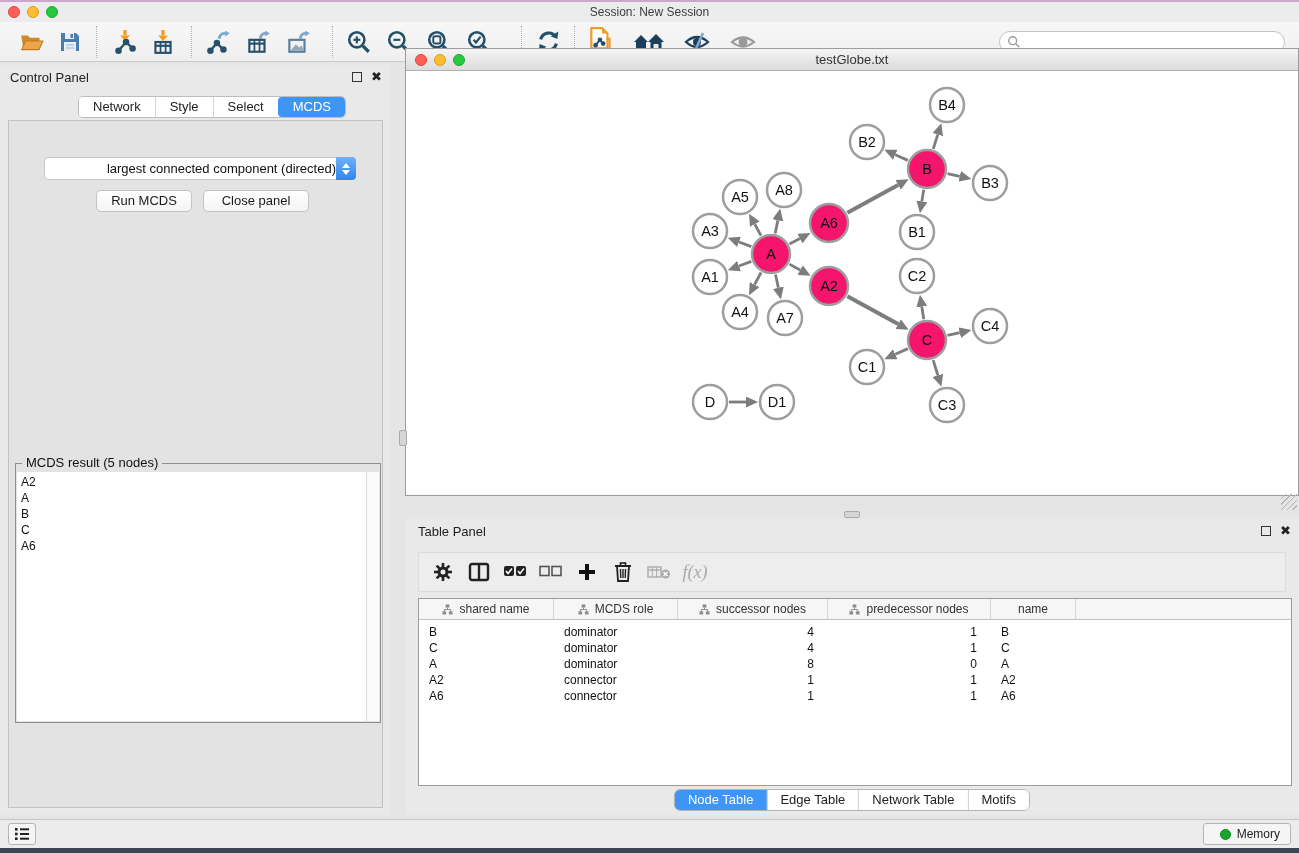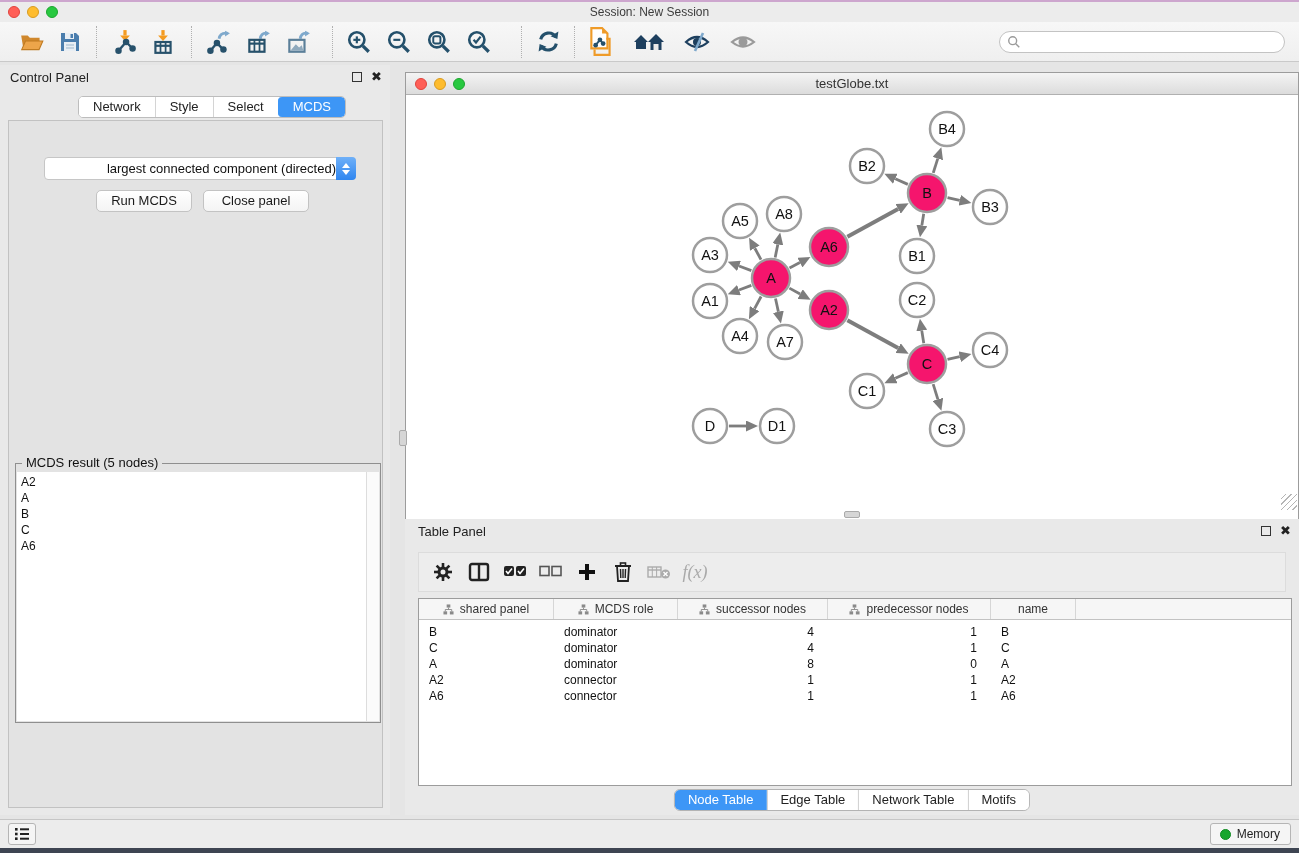--- a/index.html
+++ b/index.html
@@ -61,21 +61,21 @@
   .btn-run { left:87px; top:69px; width:96px; }
   .btn-close { left:194px; top:69px; width:106px; }
 
   .result-group { position:absolute; left:6px; top:342px; width:366px; height:260px; border:1px solid #8f8f8f; }
   .result-label { position:absolute; left:6px; top:-9px; background:#e3e3e3; padding:0 4px; font-size:13px; color:#111; }
   .result-list { position:absolute; left:1px; top:8px; right:14px; bottom:1px; background:#fff; overflow:hidden; padding-top:2px; }
   .result-scroll { position:absolute; top:8px; right:1px; bottom:1px; width:13px; background:#fbfbfb; border-left:1px solid #ddd; }
   .result-item { font-size:12px; line-height:16px; padding-left:4px; color:#111; }
 
   
-  .net-window { left:405px; top:72px; width:894px; height:448px; background:#fff; border:1px solid #9c9c9c; }
+  .net-window { left:405px; top:48px; width:894px; height:448px; background:#fff; border:1px solid #9c9c9c; }
   .net-titlebar { position:absolute; left:0; top:0; width:100%; height:22px;
     background:linear-gradient(#f4f4f4,#dcdcdc); border-bottom:1px solid #b0b0b0; }
   .net-titlebar .title { width:100%; text-align:center; line-height:22px; font-size:13px; color:#333; }
   .net-lights { position:absolute; left:9px; top:5px; display:flex; gap:7px; }
   .net-canvas { position:absolute; left:0; top:23px; width:892px; height:423px; background:#fff; }
   .grip-v { left:399px; top:430px; width:8px; height:16px; background:#d6d6d6; border:1px solid #aaa; border-radius:2px; }
   .grip-h { left:844px; top:511px; width:16px; height:7px; background:#d6d6d6; border:1px solid #aaa; border-radius:2px; }
   .resize-grip { left:1281px; top:494px; width:16px; height:16px;
     background:repeating-linear-gradient(135deg, transparent 0 3px, #b5b5b5 3px 4px); }
 
@@ -101,21 +101,21 @@
   .table-tabs { position:absolute; left:50%; transform:translateX(-50%); top:270px; display:flex; height:22px;
     border:1px solid #b3b3b3; border-radius:6px; overflow:hidden; background:#fff; }
   .table-tabs .seg { padding:0 13px; font-size:13px; line-height:20px; background:#fff; color:#222; border-left:1px solid #cfcfcf; }
   .table-tabs .seg:first-child { border-left:none; }
   .table-tabs .seg.active { background:#3d96f6; color:#fff; }
 
   
   .statusbar { left:0; top:819px; width:1299px; height:29px; background:#ececec; border-top:1px solid #c6c6c6; }
   .sb-left { position:absolute; left:8px; top:3px; width:28px; height:22px; background:#f5f5f5;
     border:1px solid #b5b5b5; border-radius:3px; display:flex; align-items:center; justify-content:center; }
-  .sb-mem { position:absolute; right:8px; top:3px; height:22px; padding:0 10px 0 9px; background:#f5f5f5;
+  .sb-mem { position:absolute; right:8px; top:3px; height:22px; padding:0 10px 0 16px; background:#f5f5f5;
     border:1px solid #b5b5b5; border-radius:3px; display:flex; align-items:center; gap:6px; font-size:12px; color:#222; }
   .mem-dot { width:11px; height:11px; border-radius:50%; background:#17a62c; border:1px solid #0f8a20; }
   .desktop-bottom { left:0; top:848px; width:1299px; height:5px; background:#3e4552; }
 </style>
 </head>
 <body>
 
 <div class="abs desktop-top"></div>
 
 <div class="abs titlebar">
@@ -517,21 +517,21 @@
   </div>
   <div class="data-table">
     <div class="thead" id="table-head">
         <div class="th" style="width: 135px;">
           <svg width="11" height="11" viewBox="0 0 12 12">
             <rect x="4" y="0.5" width="4" height="3.4" fill="#8a8a8a"></rect>
             <path d="M6 4 v2 M2.5 8 v-2 h7 v2" fill="none" stroke="#8a8a8a" stroke-width="1"></path>
             <rect x="0.5" y="8" width="4" height="3.4" fill="#8a8a8a"></rect>
             <rect x="7.5" y="8" width="4" height="3.4" fill="#8a8a8a"></rect>
           </svg>
-          <span>shared panel</span>
+          <span>shared name</span>
         </div>
         <div class="th" style="width: 124px;">
           <svg width="11" height="11" viewBox="0 0 12 12">
             <rect x="4" y="0.5" width="4" height="3.4" fill="#8a8a8a"></rect>
             <path d="M6 4 v2 M2.5 8 v-2 h7 v2" fill="none" stroke="#8a8a8a" stroke-width="1"></path>
             <rect x="0.5" y="8" width="4" height="3.4" fill="#8a8a8a"></rect>
             <rect x="7.5" y="8" width="4" height="3.4" fill="#8a8a8a"></rect>
           </svg>
           <span>MCDS role</span>
         </div>

